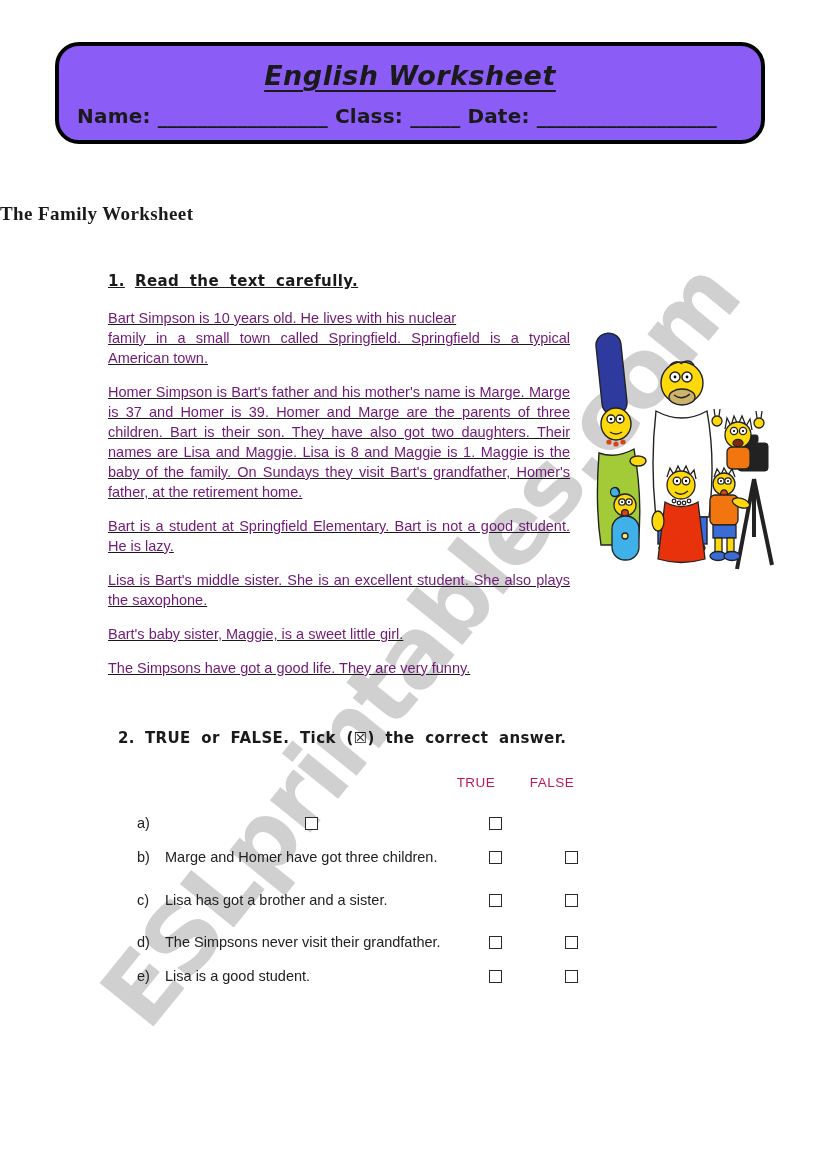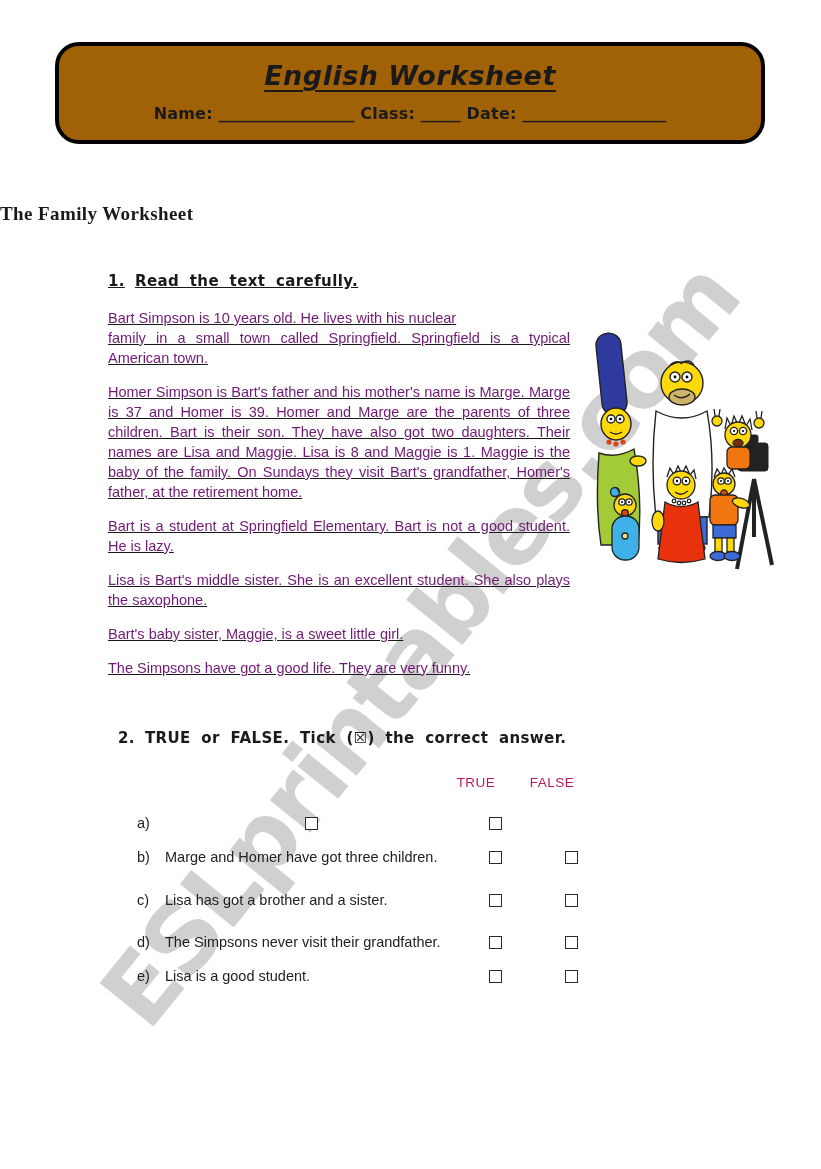--- a/index.html
+++ b/index.html
@@ -13,32 +13,32 @@
     position:absolute;left:420px;top:645px;z-index:0;
     transform:translate(-50%,-50%) rotate(-51deg);
     font-family:"DejaVu Sans",sans-serif;font-weight:700;
     font-size:95px;letter-spacing:-3px;color:#c5c5c5;opacity:.8;
     white-space:nowrap;pointer-events:none;user-select:none;
   }
   .content{position:relative;z-index:1;}
   
   .header-box{
     position:absolute;left:55px;top:42px;width:710px;height:102px;
-    border:4.5px solid #000;border-radius:24px;background:#a16207;
+    border:4.5px solid #000;border-radius:24px;background:#8b5cf6;
     padding:0 18px;box-sizing:border-box;
   }
   .ws-title{
     margin-top:14px;text-align:center;
     font-family:"DejaVu Sans",sans-serif;font-style:italic;font-weight:600;
     font-size:27px;letter-spacing:.5px;
     text-decoration:underline;text-underline-offset:5px;text-decoration-thickness:2px;
   }
   .fill-line{
     margin-top:13px;font-family:"DejaVu Sans",sans-serif;font-weight:700;
-    font-size:16px;white-space:nowrap;letter-spacing:.2px;text-align:center;
+    font-size:20px;white-space:nowrap;letter-spacing:.2px;
   }
   .fill-line .blank{font-weight:600;letter-spacing:0;}
   
   .doc-title{
     position:absolute;left:0;top:203px;width:800px;text-align:left;
     font-family:"Liberation Serif",serif;font-weight:700;font-size:19px;
     letter-spacing:.4px;
   }
   
   .section1{position:absolute;left:108px;top:272px;width:462px;text-decoration:underline;}

